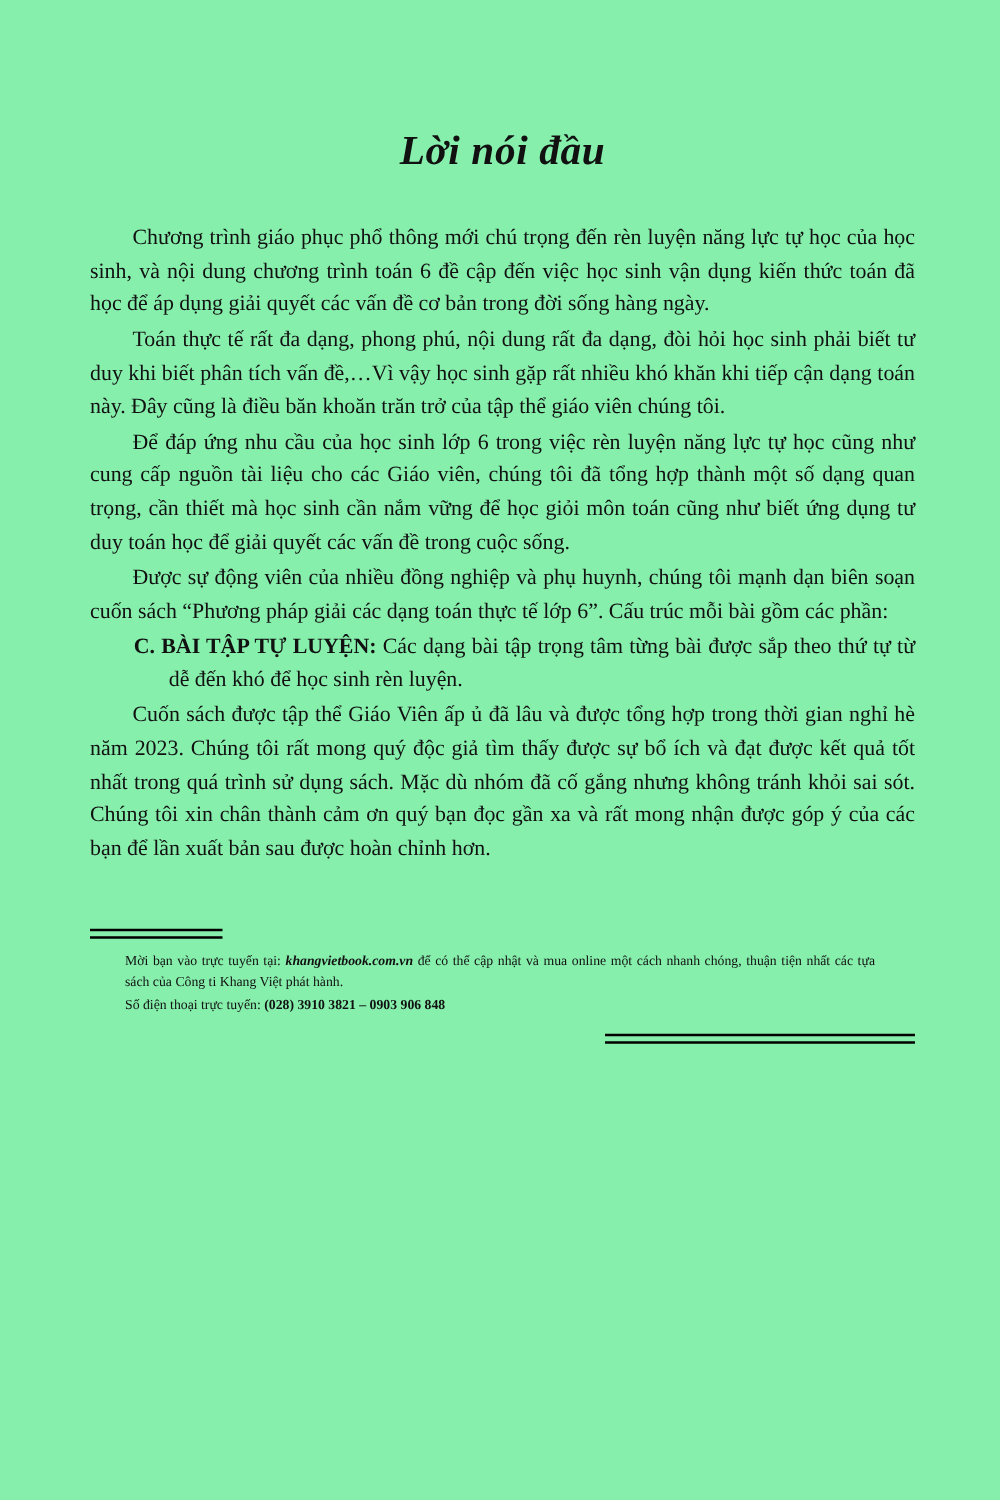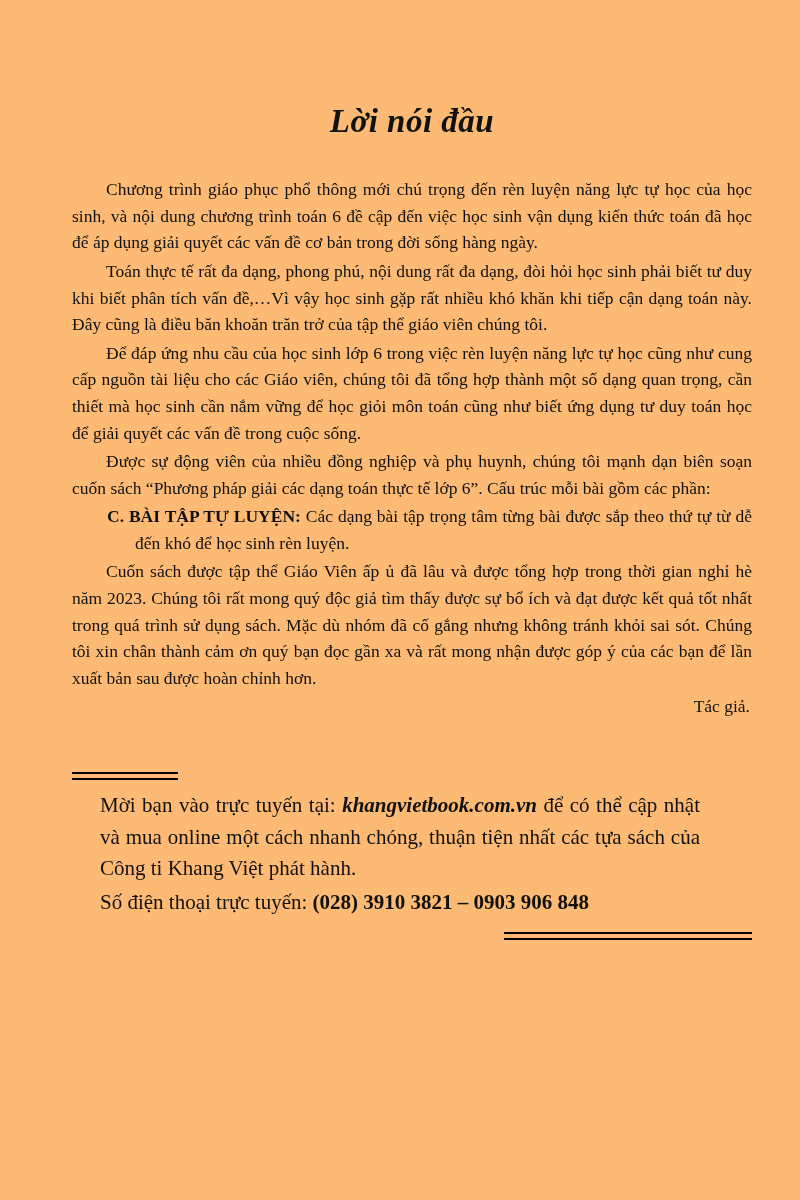--- a/index.html
+++ b/index.html
@@ -5,27 +5,27 @@
   html, body {
     margin: 0;
     padding: 0;
     background: #ffffff;
   }
   .page {
     position: relative;
     width: 800px;
     height: 1200px;
     margin: 0 auto;
-    background: #fdba74;
+    background: #86efac;
     color: #111111;
     font-family: "Liberation Serif", "DejaVu Serif", serif;
     font-size: 17.5px;
     line-height: 1.52;
     box-sizing: border-box;
-    padding: 96px 48px 0 72px;
+    padding: 96px 68px 0 72px;
   }
   .doc-title {
     font-size: 33px;
     font-weight: bold;
     font-style: italic;
     text-align: center;
     margin: 0 0 30px 0;
     letter-spacing: 0.5px;
   }
   .para {
@@ -63,21 +63,21 @@
     margin-left: 0;
   }
   .rule-bottom {
     width: 248px;
     margin-left: auto;
     margin-top: 14px;
   }
   .footer-text {
     margin: 10px 0 0 28px;
     width: 600px;
-    font-size: 21px;
+    font-size: 11px;
     line-height: 1.5;
     text-align: justify;
   }
   .footer-line2 {
     margin-top: 2px;
     font-family: Liberation Serif, serif;
   }
   .site {
     font-weight: bold;
     font-style: italic;
@@ -100,21 +100,20 @@
 
   <div class="list">
     <div class="list-item">
       <span class="list-label">C.</span>
       <span class="list-heading">BÀI TẬP TỰ LUYỆN:</span><span> Các dạng bài tập trọng tâm từng bài được sắp theo thứ tự từ dễ đến khó để học sinh rèn luyện.</span>
     </div>
   </div>
 
   <p class="para">Cuốn sách được tập thể Giáo Viên ấp ủ đã lâu và được tổng hợp trong thời gian nghỉ hè năm 2023. Chúng tôi rất mong quý độc giả tìm thấy được sự bổ ích và đạt được kết quả tốt nhất trong quá trình sử dụng sách. Mặc dù nhóm đã cố gắng nhưng không tránh khỏi sai sót. Chúng tôi xin chân thành cảm ơn quý bạn đọc gần xa và rất mong nhận được góp ý của các bạn để lần xuất bản sau được hoàn chỉnh hơn.</p>
 
-  <p class="signature">Tác giả.</p>
 
   <div class="footer">
     <div class="rule-double rule-top"></div>
     <div class="footer-text">
       <div class="footer-line1">
         <span>Mời bạn vào trực tuyến tại:  </span><span class="site">khangvietbook.com.vn</span><span>  để có thể cập nhật và mua online một cách nhanh chóng, thuận tiện nhất các tựa sách của Công ti Khang Việt phát hành.</span>
       </div>
       <div class="footer-line2">
         <span>Số điện thoại trực tuyến: </span><span class="phones">(028) 3910 3821 – 0903 906 848</span>
       </div>

